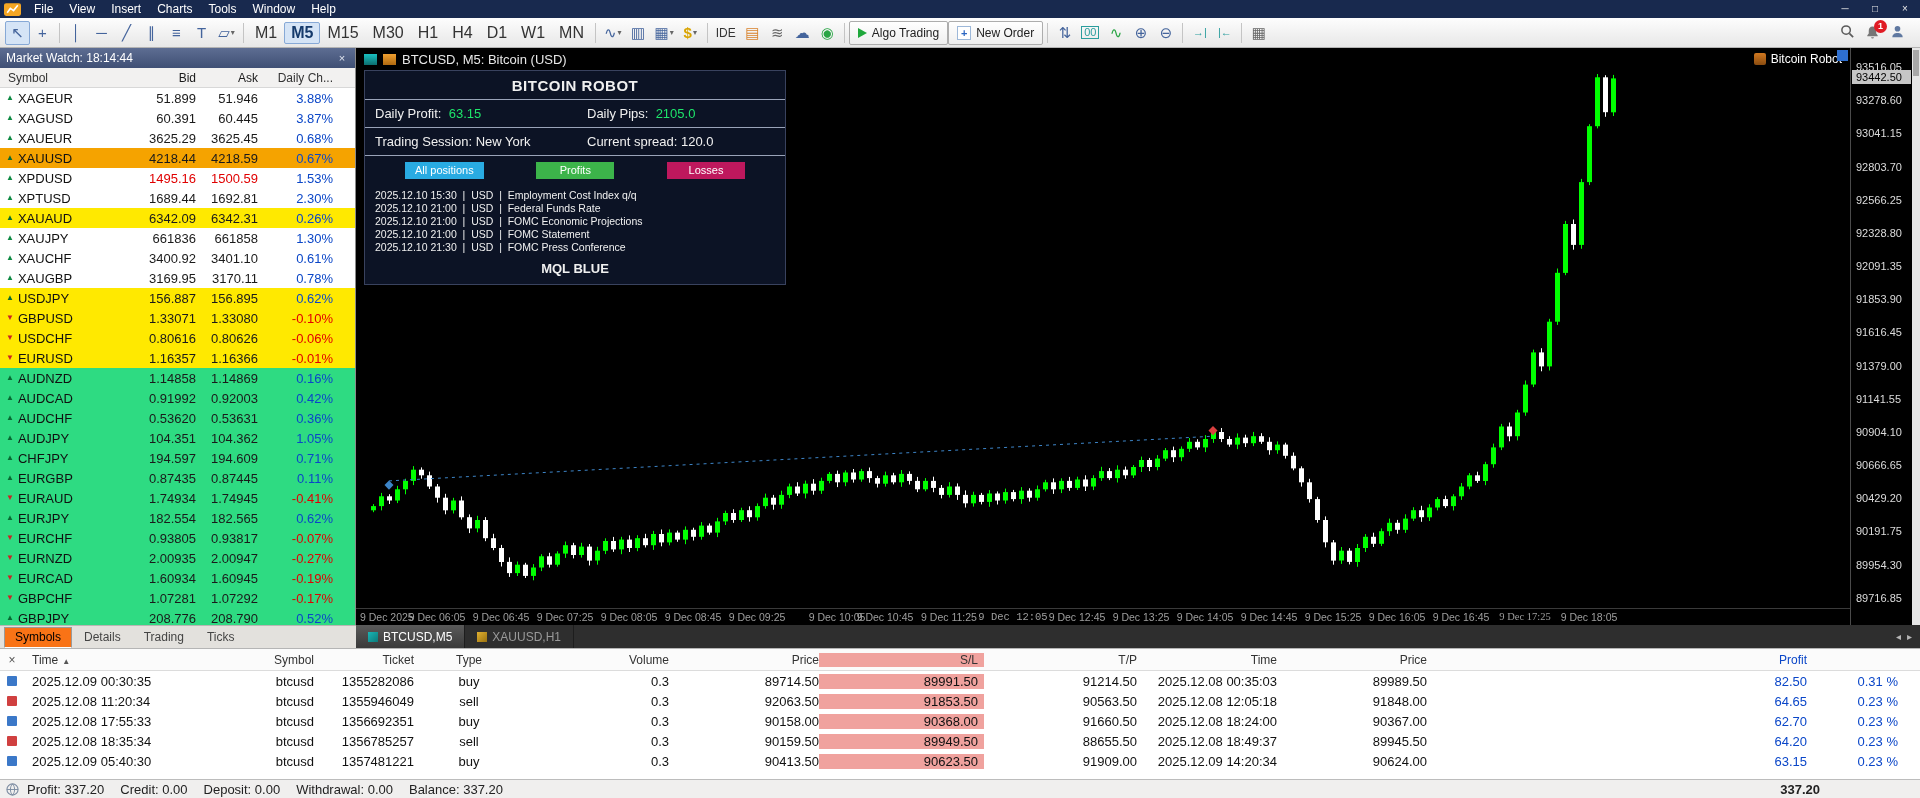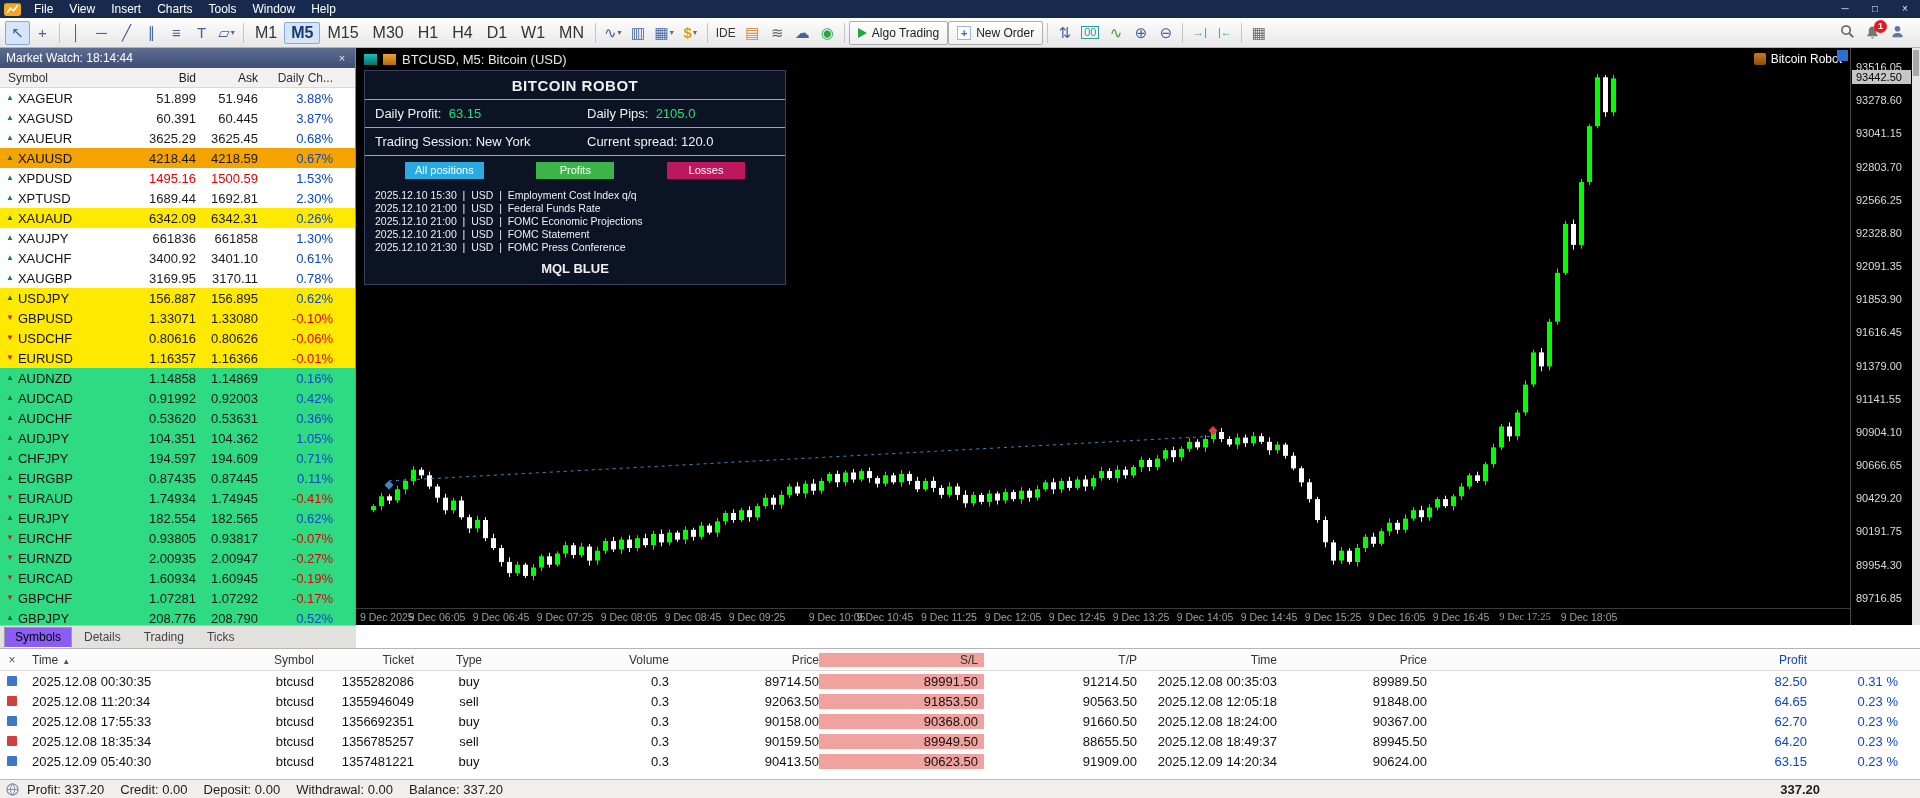--- a/index.html
+++ b/index.html
@@ -51,21 +51,21 @@
 .mw-row.bg-y .mw-arrow.up,.mw-row.bg-g .mw-arrow.up,.mw-row.bg-o .mw-arrow.up{color:#086a33}
 .mw-bid,.mw-ask{color:#1a1a1a}
 .mw-bid.alert,.mw-ask.alert{color:#e00000}
 .mw-chg.pos{color:#0a46c8}
 .mw-chg.neg{color:#e00000}
 
 
 #tabs-strip{position:absolute;top:625px;left:0;right:0;height:23px;display:flex}
 #mw-tabs{width:356px;background:#e3e1dd;border-top:1px solid #b9b7b3;display:flex;align-items:flex-end;padding-left:4px;gap:1px}
 .mw-tab{font-size:12px;color:#444;padding:2px 10px 3px;border:1px solid transparent}
-.mw-tab.active{background:#8b5cf6;border-color:#9a9a9a;border-bottom-color:#fff;color:#000}
+.mw-tab.active{background:#f97316;border-color:#9a9a9a;border-bottom-color:#fff;color:#000}
 #chart-tabs{flex:1;background:#2e2e2e;display:flex;align-items:stretch;position:relative}
 .chart-tab{display:inline-flex;align-items:center;gap:5px;padding:0 12px;font-size:12px;color:#9a9a9a;border-right:1px solid #1d1d1d}
 .chart-tab.active{background:linear-gradient(#5a5a5a,#3a3a3a);color:#fff}
 .tab-ic{width:10px;height:10px;display:inline-block}
 .tab-ic.btc{background:linear-gradient(135deg,#18b6b6,#0d7a7a)}
 .tab-ic.xau{background:linear-gradient(135deg,#e0b030,#9a7210)}
 #tab-scroll{margin-left:auto;display:flex;align-items:center;gap:6px;padding:0 8px;color:#b5b5b5;font-size:10px}
 
 
 #chart{position:absolute;top:48px;left:356px;right:0;height:577px;background:#000;overflow:hidden}
@@ -851,21 +851,21 @@
       <div class="time-label" style="left: 4px; transform: none;">9 Dec 2025</div>
       <div class="time-label" style="left: 81px;">9 Dec 06:05</div>
       <div class="time-label" style="left: 145px;">9 Dec 06:45</div>
       <div class="time-label" style="left: 209px;">9 Dec 07:25</div>
       <div class="time-label" style="left: 273px;">9 Dec 08:05</div>
       <div class="time-label" style="left: 337px;">9 Dec 08:45</div>
       <div class="time-label" style="left: 401px;">9 Dec 09:25</div>
       <div class="time-label" style="left: 465px; margin-left: 16px;">9 Dec 10:05</div>
       <div class="time-label" style="left: 529px;">9 Dec 10:45</div>
       <div class="time-label" style="left: 593px;">9 Dec 11:25</div>
-      <div class="time-label" style="left: 657px;">9 Dec 12:05</div>
+      <div class="time-label" style="left: 657px; font-family: Liberation Mono, monospace;">9 Dec 12:05</div>
       <div class="time-label" style="left: 721px;">9 Dec 12:45</div>
       <div class="time-label" style="left: 785px;">9 Dec 13:25</div>
       <div class="time-label" style="left: 849px;">9 Dec 14:05</div>
       <div class="time-label" style="left: 913px;">9 Dec 14:45</div>
       <div class="time-label" style="left: 977px;">9 Dec 15:25</div>
       <div class="time-label" style="left: 1041px;">9 Dec 16:05</div>
       <div class="time-label" style="left: 1105px;">9 Dec 16:45</div>
       <div class="time-label" style="left: 1169px; font-family: Liberation Serif, serif;">9 Dec 17:25</div>
       <div class="time-label" style="left: 1233px;">9 Dec 18:05</div>
     </div>
@@ -926,20 +926,34 @@
   </div>
 </div>
 
 <div id="tabs-strip">
   <div id="mw-tabs">
       <span class="mw-tab active">Symbols</span>
       <span class="mw-tab">Details</span>
       <span class="mw-tab">Trading</span>
       <span class="mw-tab">Ticks</span>
     </div>
+  <div id="chart-tabs">
+      <span class="chart-tab active">
+        <span class="tab-ic btc"></span>
+        <span>BTCUSD,M5</span>
+      </span>
+      <span class="chart-tab">
+        <span class="tab-ic xau"></span>
+        <span>XAUUSD,H1</span>
+      </span>
+      <span id="tab-scroll">
+        <span>◂</span>
+        <span>▸</span>
+      </span>
+    </div>
 </div>
 
 <div id="toolbox">
   <div class="h-row" id="hist-header">
       <span class="hx">×</span>
       <span class="h-cell c-time1">Time<span class="sort-ic">▲</span></span>
       <span class="h-cell c-sym">Symbol</span>
       <span class="h-cell c-ticket">Ticket</span>
       <span class="h-cell c-type">Type</span>
       <span class="h-cell c-vol">Volume</span>
@@ -949,21 +963,21 @@
       <span class="h-cell c-time2">Time</span>
       <span class="h-cell c-price2">Price</span>
       <span class="h-cell c-profit">Profit</span>
       <span class="h-cell c-chg"></span>
     </div>
   <div id="hist-body">
       <div class="h-row">
         <span class="c-icon">
           <span class="trade-ic buy"></span>
         </span>
-        <span class="h-cell c-time1">2025.12.08 00:30:35</span>
+        <span class="h-cell c-time1">2025.12.09 00:30:35</span>
         <span class="h-cell c-sym">btcusd</span>
         <span class="h-cell c-ticket">1355282086</span>
         <span class="h-cell c-type">buy</span>
         <span class="h-cell c-vol">0.3</span>
         <span class="h-cell c-price1">89714.50</span>
         <span class="h-cell c-sl">89991.50</span>
         <span class="h-cell c-tp">91214.50</span>
         <span class="h-cell c-time2">2025.12.08 00:35:03</span>
         <span class="h-cell c-price2">89989.50</span>
         <span class="h-cell c-profit">82.50</span>

